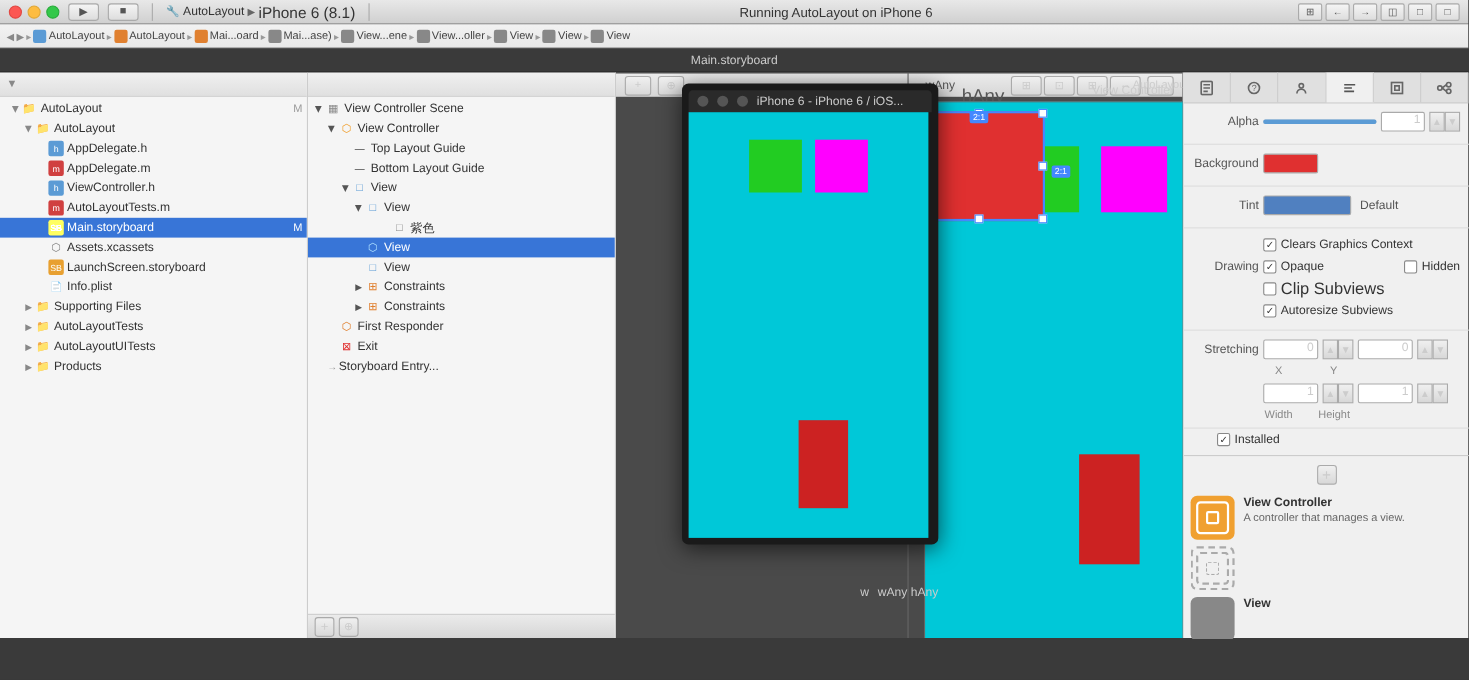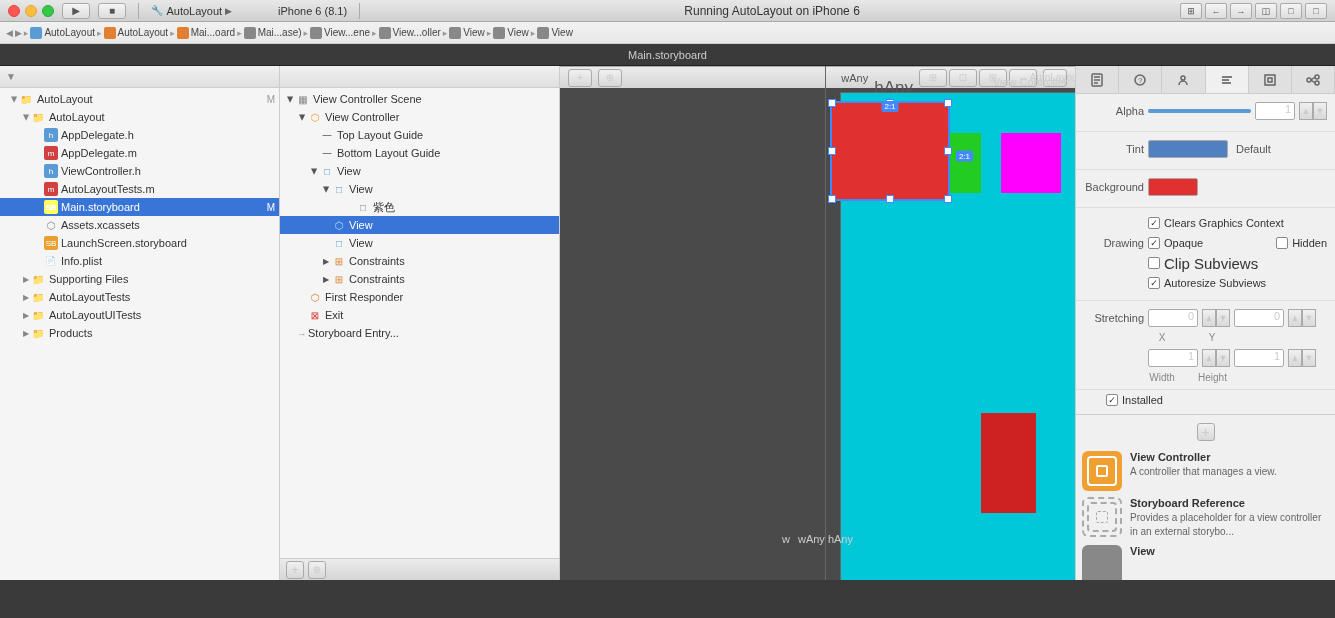--- a/index.html
+++ b/index.html
@@ -126,21 +126,21 @@
     <div class="tl tl-yellow"></div>
     <div class="tl tl-green"></div>
   </div>
   <div class="tb-btn">▶</div>
   <div class="tb-btn">■</div>
   <div class="tb-separator"></div>
   <div style="display:flex;align-items:center;gap:3px;">
     <span style="font-size:10px;color:#333;">🔧</span>
     <span style="font-size:11px;color:#333;">AutoLayout</span>
     <span style="font-size:9px;color:#666;">▶</span>
-    <span style="font-size:11px;color:#333;margin-left:43px;">iPhone 6 (8.1)</span>
+    <span style="font-size:14px;color:#333;">iPhone 6 (8.1)</span>
   </div>
   <div class="tb-separator"></div>
   <div class="tb-title">Running AutoLayout on iPhone 6</div>
   <div class="tb-icons">
     <div class="tb-icon">⊞</div>
     <div class="tb-icon">←</div>
     <div class="tb-icon">→</div>
     <div class="tb-icon">◫</div>
     <div class="tb-icon">□</div>
     <div class="tb-icon">□</div>
@@ -420,20 +420,34 @@
 
     <div style="height:22px;background:linear-gradient(#ebebeb,#d6d6d6);border-top:1px solid #ccc;display:flex;align-items:center;padding:0 6px;gap:4px;">
       <div style="width:18px;height:18px;display:flex;align-items:center;justify-content:center;background:linear-gradient(#f0f0f0,#d8d8d8);border:1px solid #aaa;border-radius:3px;font-size:12px;cursor:pointer;">+</div>
       <div style="width:18px;height:18px;display:flex;align-items:center;justify-content:center;background:linear-gradient(#f0f0f0,#d8d8d8);border:1px solid #aaa;border-radius:3px;font-size:10px;cursor:pointer;">⊕</div>
     </div>
   </div>
 
   <div class="center-panel">
     <div class="canvas-area">
 
+      <div class="iphone-popup">
+        <div class="iphone-popup-header">
+          <div class="iphone-popup-close"></div>
+          <div class="iphone-popup-min"></div>
+          <div class="iphone-popup-max"></div>
+          <span class="iphone-popup-title">iPhone 6 - iPhone 6 / iOS...</span>
+          <div style="width:10px;height:10px;"></div>
+        </div>
+        <div class="iphone-screen">
+          <div class="iphone-green-box"></div>
+          <div class="iphone-magenta-box"></div>
+          <div class="iphone-red-box"></div>
+        </div>
+      </div>
 
       <div class="divider-line" style="left:265px;"></div>
 
       <div style="position:absolute;left:280px;top:10px;width:380px;">
         <div style="color:#ccc;font-size:11px;text-align:center;margin-bottom:4px;">View Controller</div>
         <div style="width:370px;height:490px;background:#00c8d8;border:1px solid #666;position:relative;">
           <div class="phone-green"></div>
           <div class="phone-magenta"></div>
           <div class="phone-red"></div>
         </div>
@@ -541,31 +555,31 @@
           </div>
           <div class="rp-stepper">
             <div class="step-btn">▲</div>
             <div class="step-btn">▼</div>
           </div>
         </div>
       </div>
 
       <div class="rp-section">
         <div class="rp-row">
+          <span class="rp-label">Background</span>
+          <div class="rp-color-box"></div>
+          <div style="flex:1;"></div>
+        </div>
+      </div>
+
+      <div class="rp-section">
+        <div class="rp-row">
           <span class="rp-label">Tint</span>
           <div class="rp-color-box rp-color-blue" style="flex:1;max-width:80px;"></div>
           <span style="font-size:11px;color:#555;margin-left:4px;">Default</span>
-        </div>
-      </div>
-
-      <div class="rp-section">
-        <div class="rp-row">
-          <span class="rp-label">Background</span>
-          <div class="rp-color-box"></div>
-          <div style="flex:1;"></div>
         </div>
       </div>
 
       <div class="rp-section">
         <div class="rp-checkbox-row">
           <span style="min-width:60px;"></span>
           <div class="rp-checkbox checked"></div>
           <span style="font-size:11px;color:#333;">Clears Graphics Context</span>
         </div>
         <div class="rp-checkbox-row">
@@ -662,24 +676,20 @@
           <div class="rp-info-text">A controller that manages a view.</div>
         </div>
       </div>
 
       <div class="rp-info-row">
         <div class="info-icon" style="background:transparent;border:2px dashed #aaa;border-radius:6px;">
           <div style="width:30px;height:30px;border:2px dashed #aaa;border-radius:4px;display:flex;align-items:center;justify-content:center;">
             <div style="width:12px;height:12px;border:1px dashed #aaa;border-radius:2px;"></div>
           </div>
         </div>
-        <div style="flex:1;">
-          <div class="rp-info-title">Storyboard Reference</div>
-          <div class="rp-info-text">Provides a placeholder for a view controller in an external storybo...</div>
-        </div>
       </div>
 
       <div class="rp-info-row">
         <div class="info-icon" style="background:#888;">
           
         </div>
         <div style="flex:1;">
           <div class="rp-info-title">View</div>
 
         </div>

